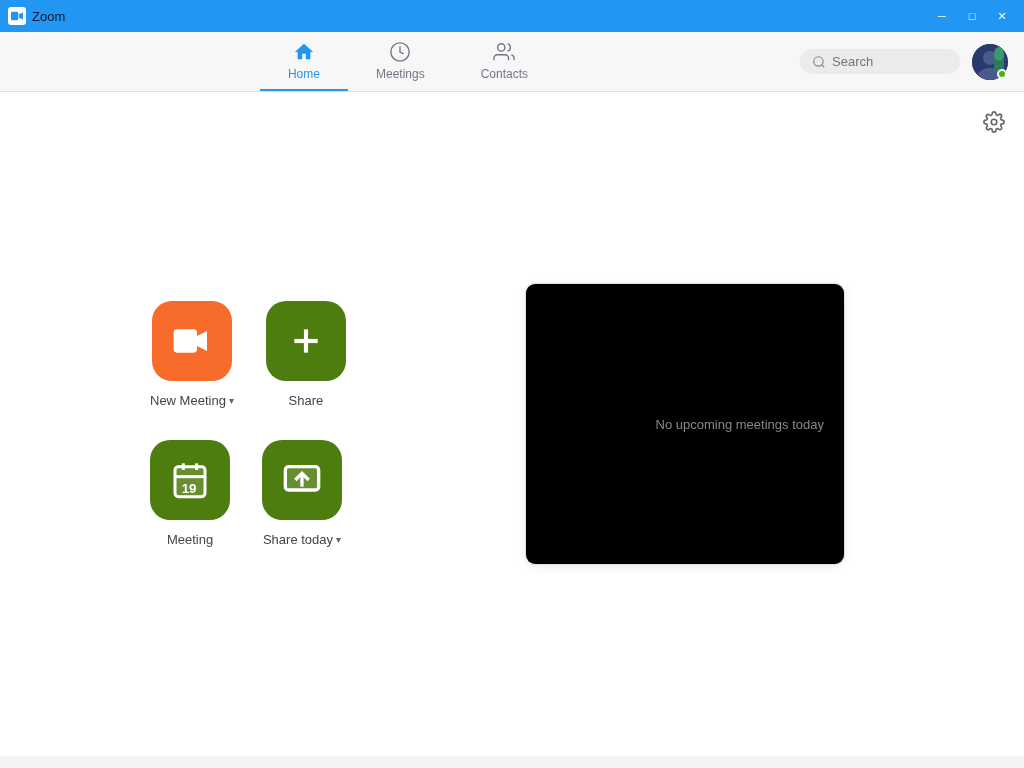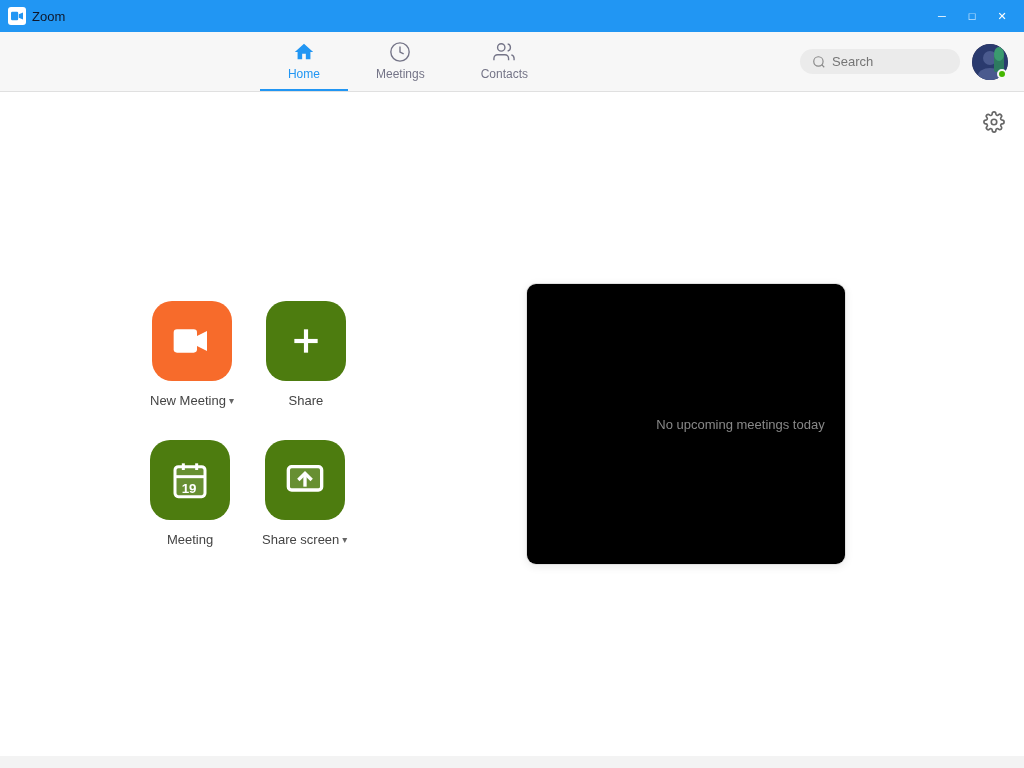--- a/index.html
+++ b/index.html
@@ -318,21 +318,21 @@
 
       <div class="action-item">
         <div class="action-btn blue">
           <svg viewBox="0 0 24 24" fill="none" stroke="white" stroke-width="2">
             <rect x="2" y="4" width="20" height="14" rx="2" fill="rgba(255,255,255,0.15)" stroke="white"></rect>
             <polyline points="12 8 12 16"></polyline>
             <polyline points="8 12 12 8 16 12"></polyline>
           </svg>
         </div>
         <span class="action-label">
-          <span>Share screen</span>
+          <span>Share today</span>
           <span class="caret">▾</span>
         </span>
       </div>
 
     </div>
   </div>
 
   <div id="calendar-panel">
     <div class="calendar-card">
       <div class="meetings-area">

